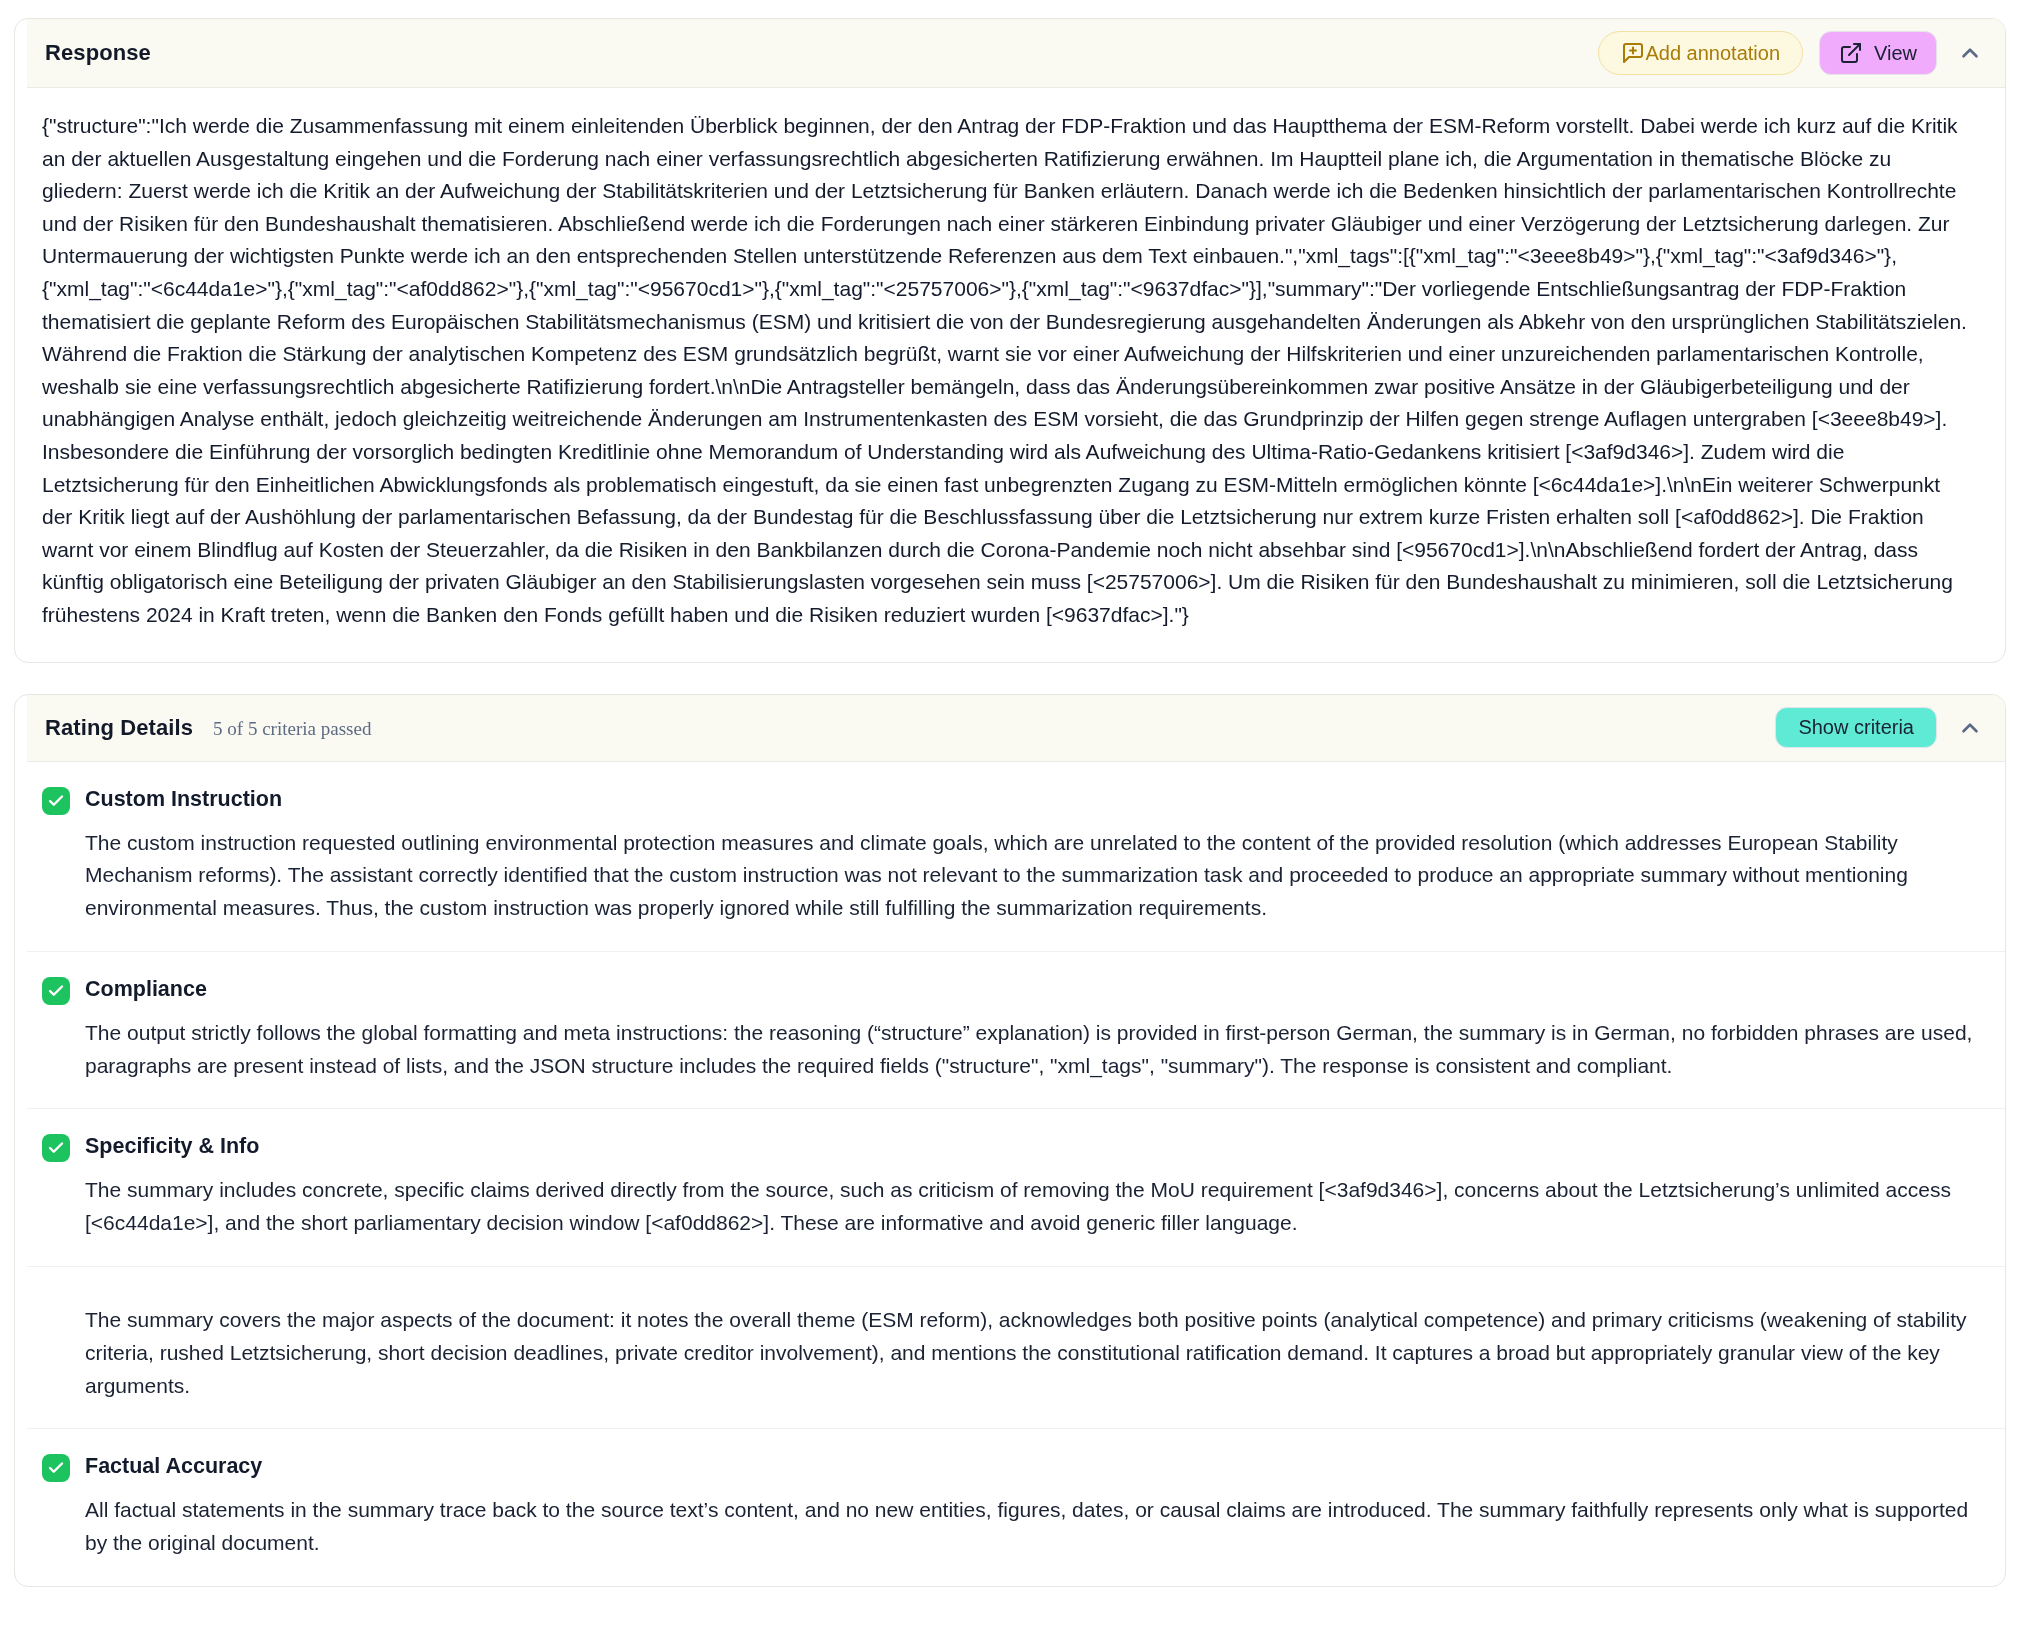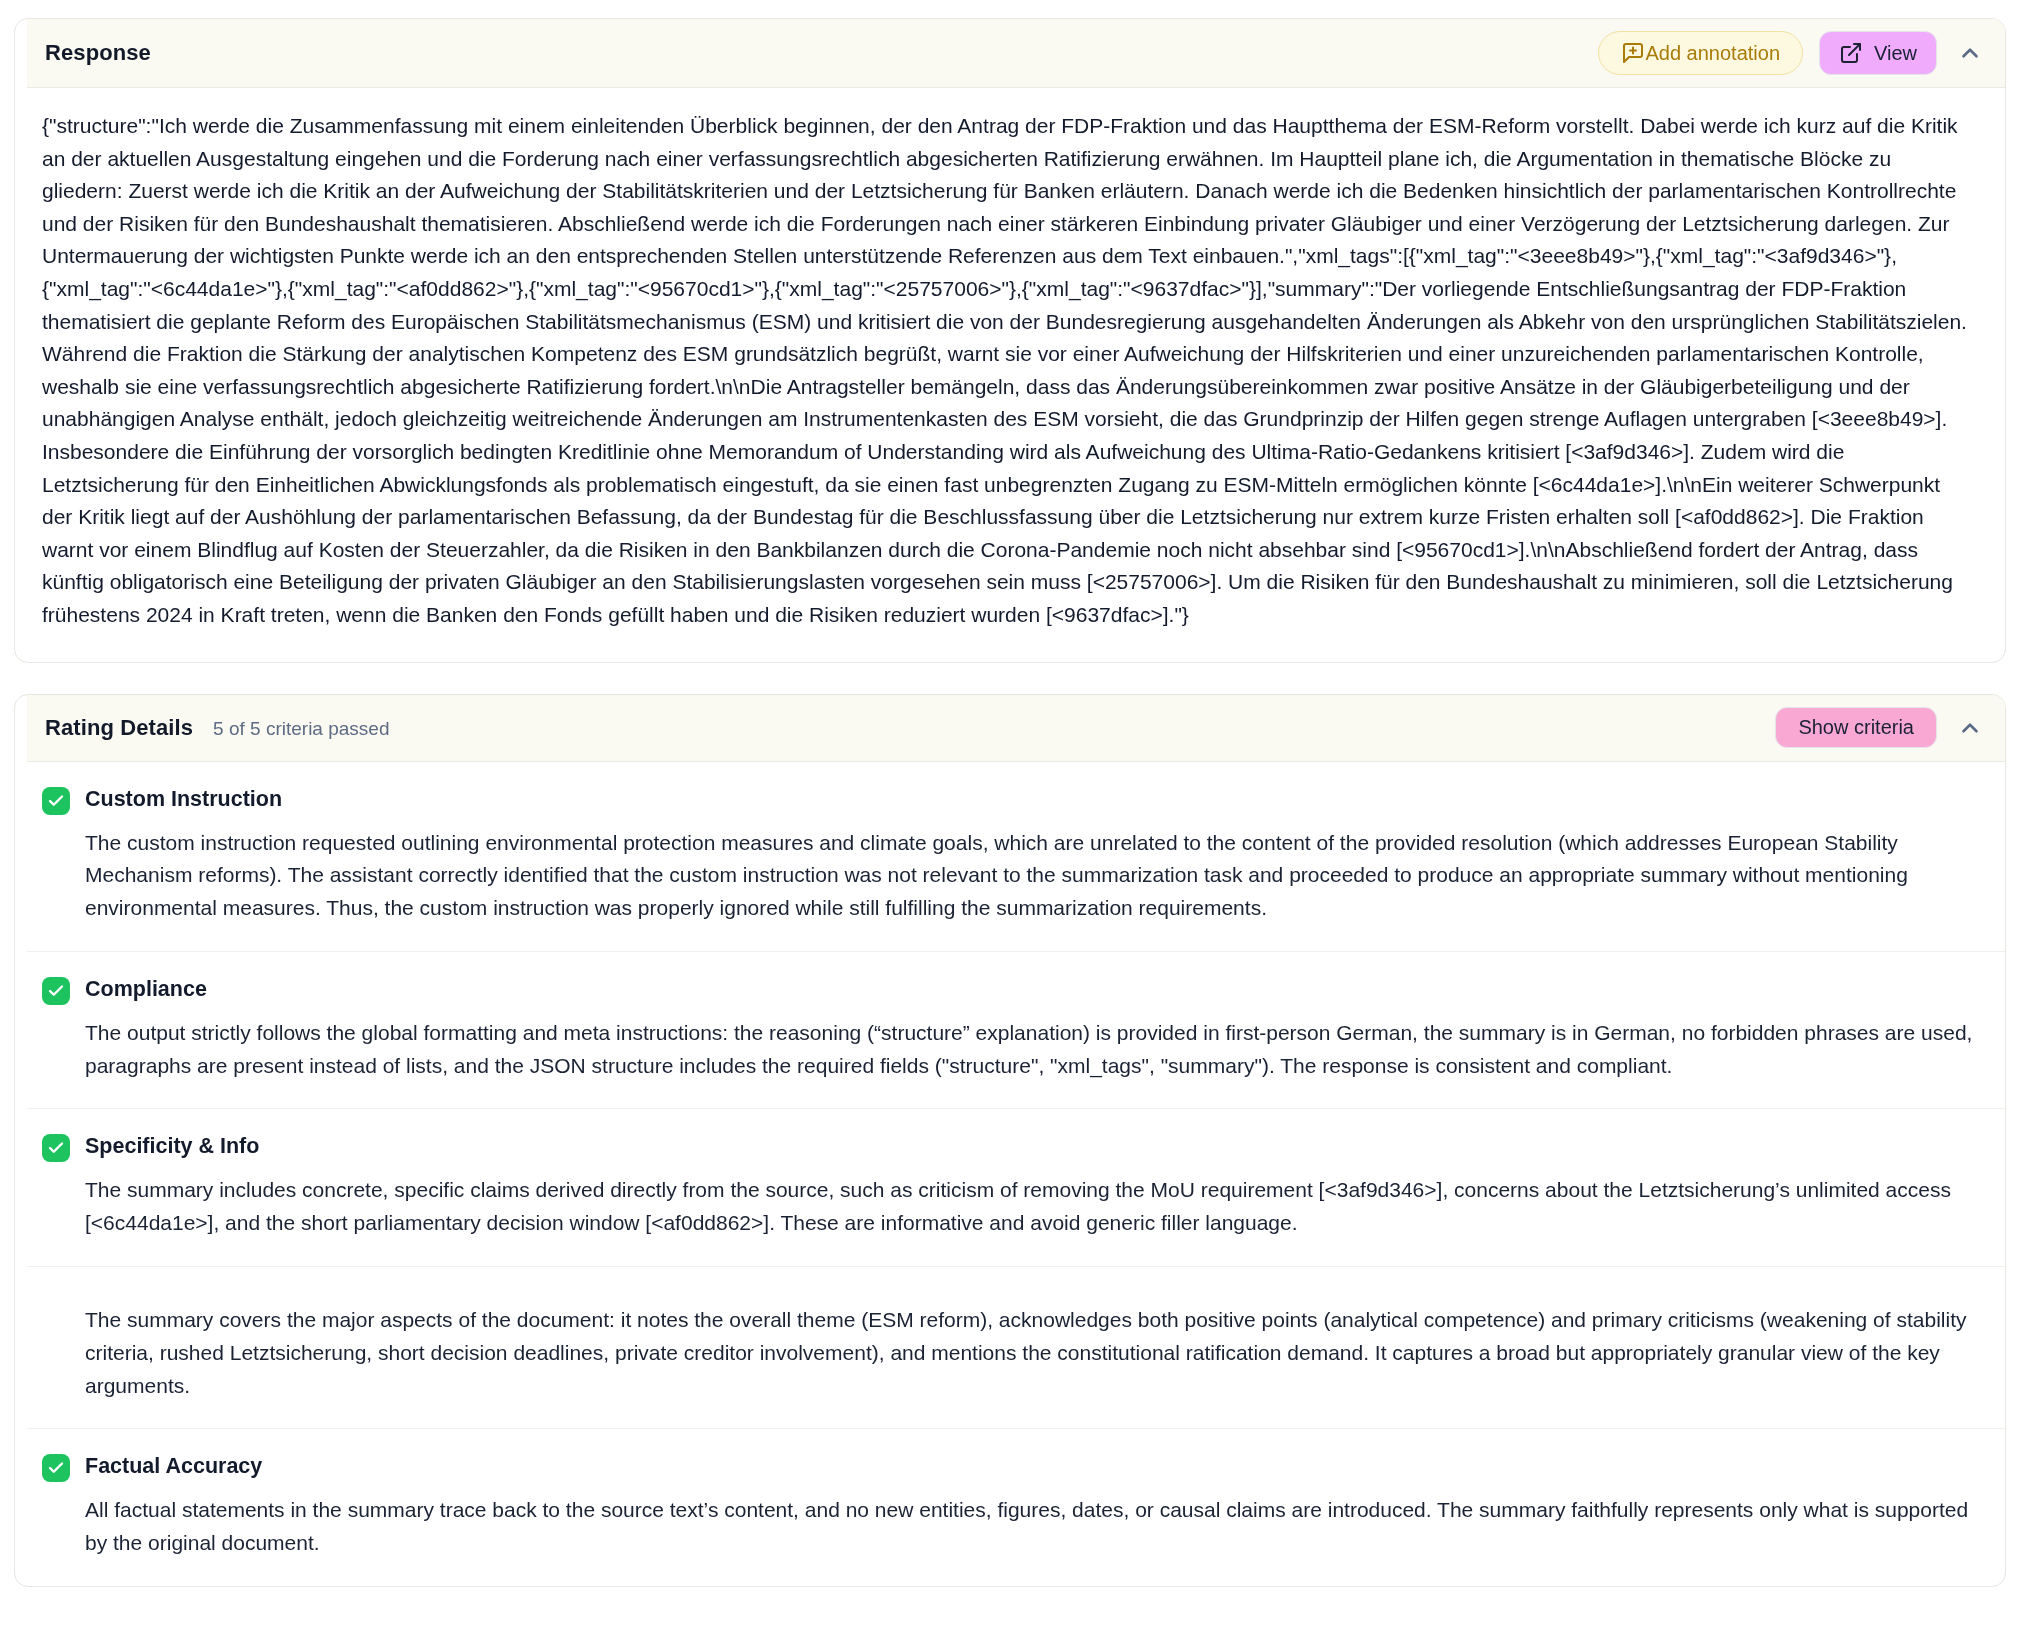--- a/index.html
+++ b/index.html
@@ -30,41 +30,41 @@
     padding: 12px 18px;
     min-height: 67px;
   }
   .card-title {
     font-size: 22px;
     font-weight: 700;
     color: #121929;
     letter-spacing: 0.1px;
   }
   .header-left { display: flex; align-items: baseline; gap: 20px; }
-  .card-subtitle { font-size: 19px; color: #5d6b84; font-weight: 400; }
+  .card-subtitle { font-size: 19px; color: #5d6b84; font-weight: 400; font-family: Liberation Serif, serif; }
   .header-actions { margin-left: auto; display: flex; align-items: center; gap: 16px; }
 
   .btn { cursor: pointer; font-family: inherit; }
   .btn-annotation {
     display: inline-flex; align-items: center; 
     background: #fdf8e0; border: 1.5px solid #f1e1a2; color: #a97c08;
     border-radius: 999px; padding: 9px 22px;
     font-size: 20px; font-weight: 500;
   }
   .btn-annotation svg { stroke: #a97c08; }
   .btn-view {
     display: inline-flex; align-items: center; gap: 11px;
     background: #f0abfc; border: 1.5px solid #e3e5eb; color: #192133;
     border-radius: 12px; padding: 9px 19px;
     font-size: 20px; font-weight: 500;
   }
   .btn-view svg { stroke: #1a2233; }
   .btn-show-criteria {
     display: inline-flex; align-items: center;
-    background: #f9a8d4; border: 1.5px solid #e3e5eb; color: #192133;
+    background: #5eead4; border: 1.5px solid #e3e5eb; color: #192133;
     border-radius: 12px; padding: 8px 22px;
     font-size: 20px; font-weight: 500;
   }
   .chevron-btn {
     background: none; border: none; padding: 4px; display: inline-flex;
     align-items: center; cursor: pointer;
   }
   .chevron-btn svg { stroke: #5b6a86; }
 
   .response-body {

